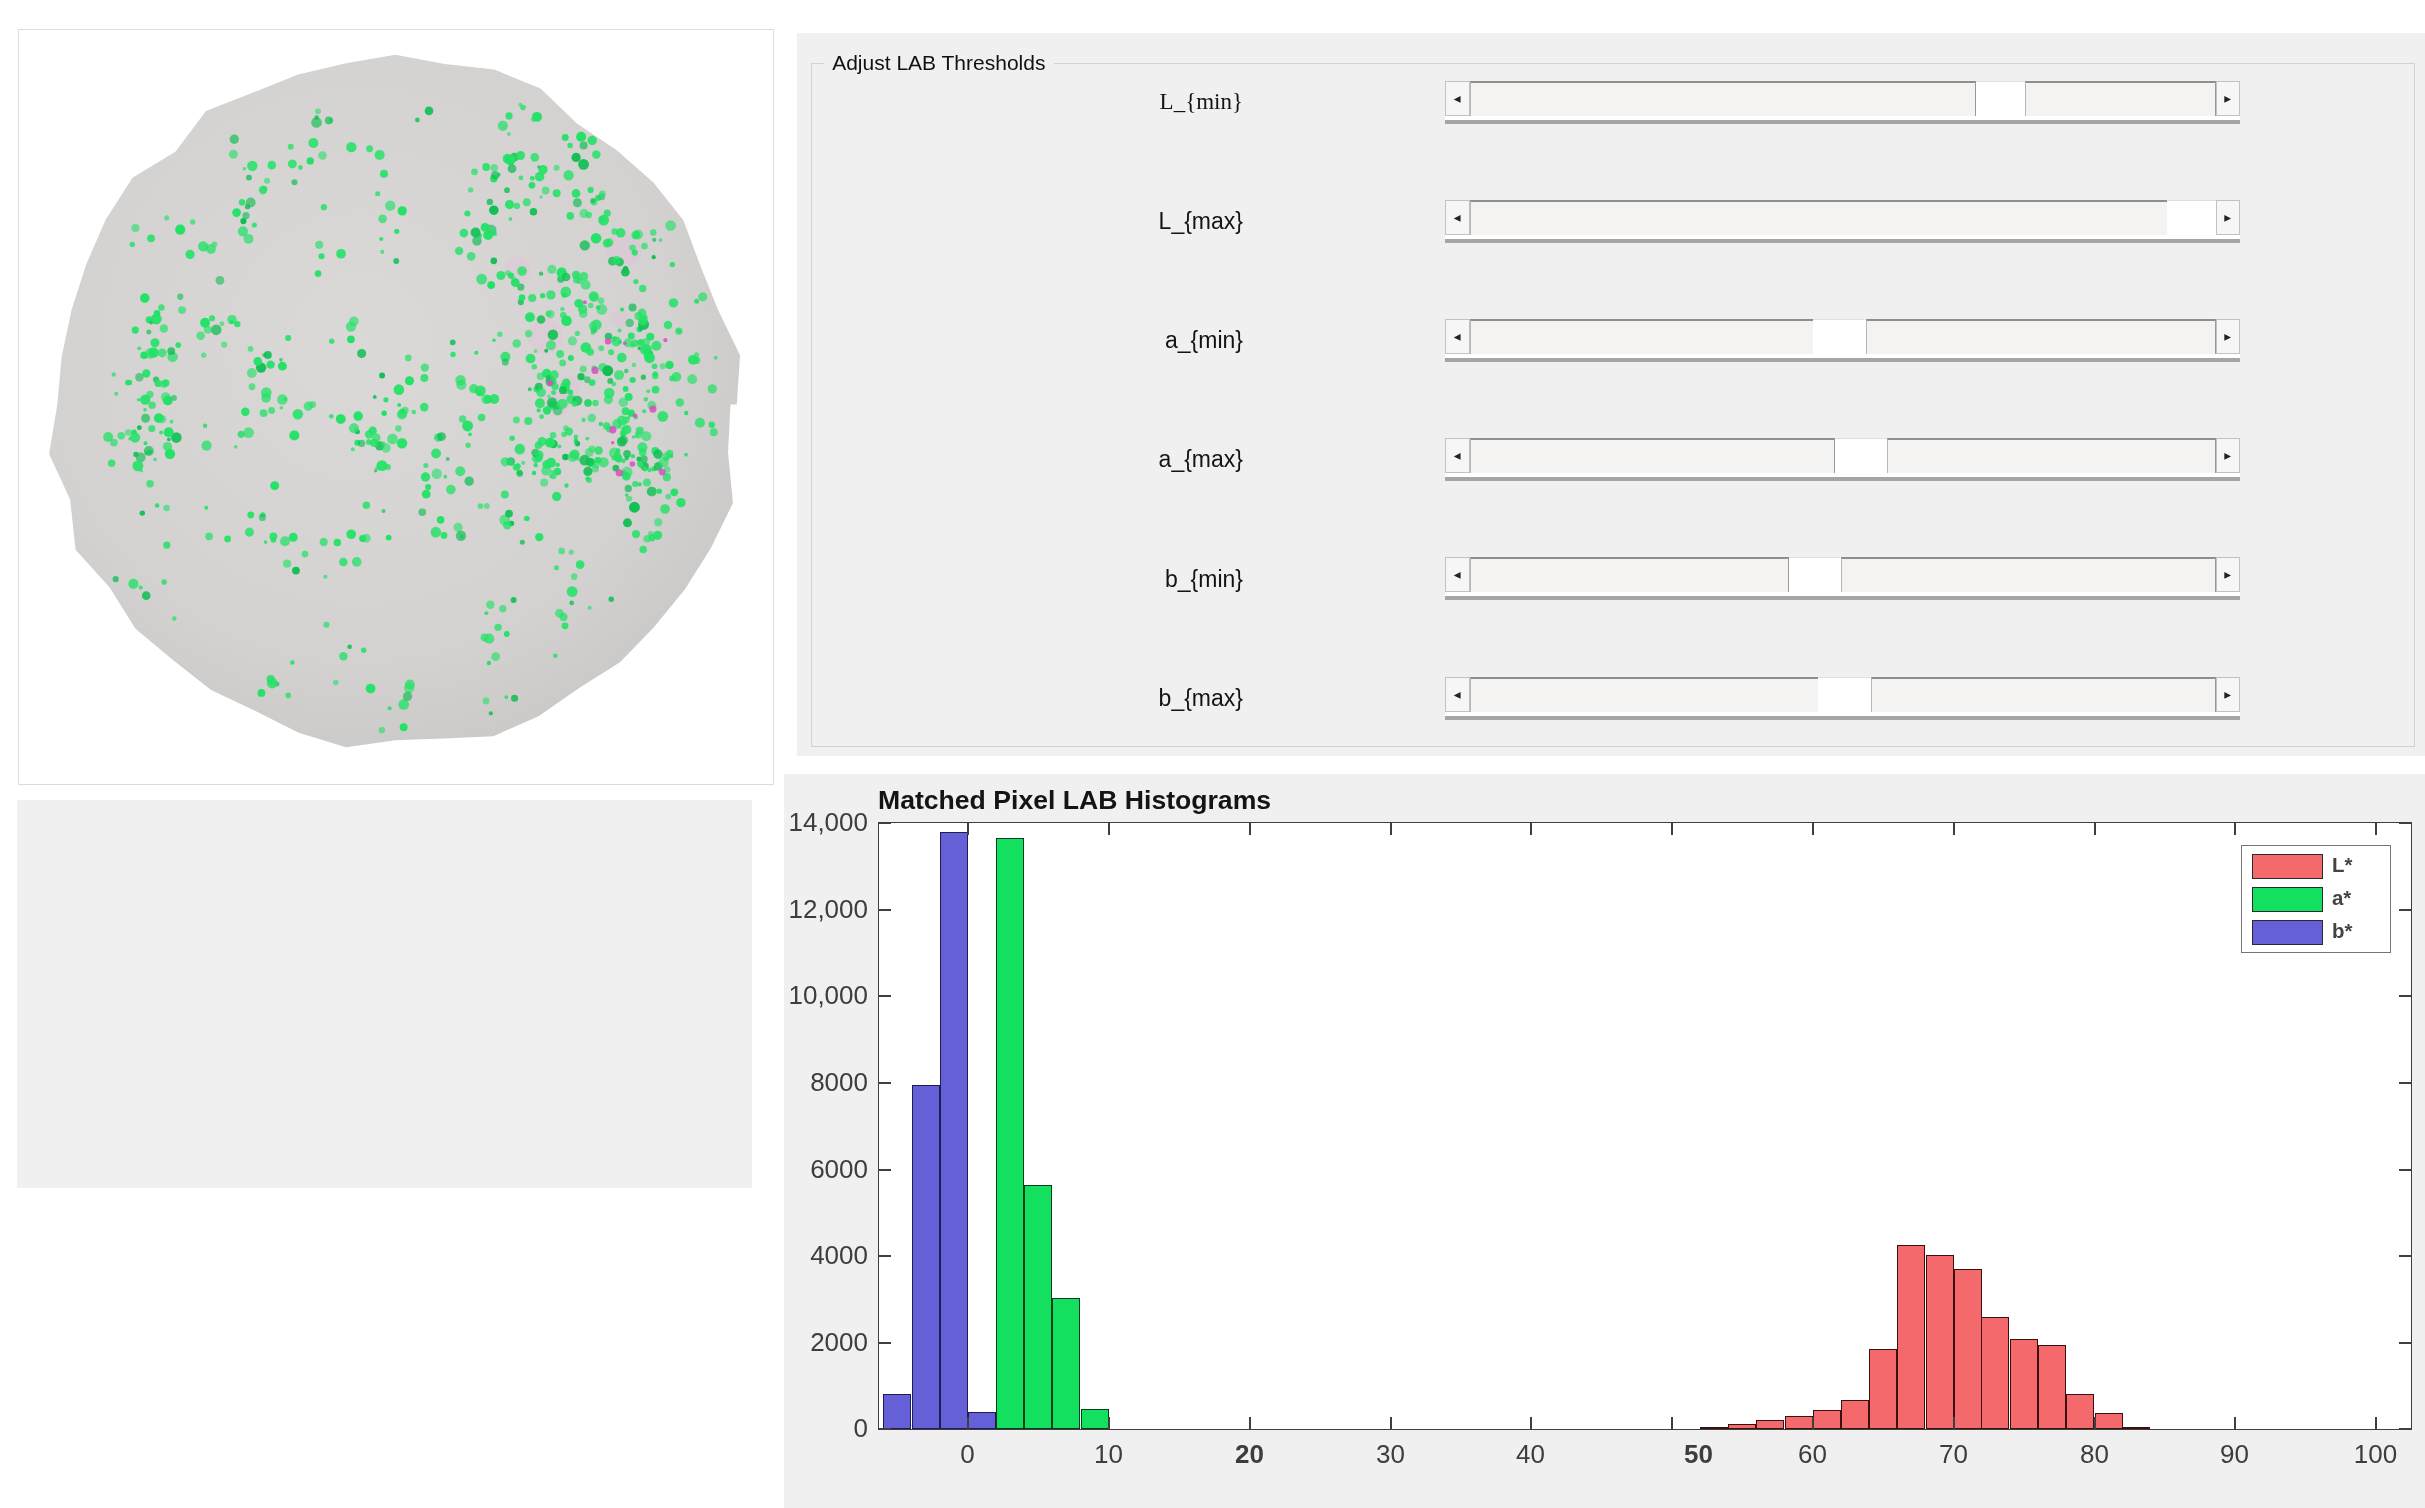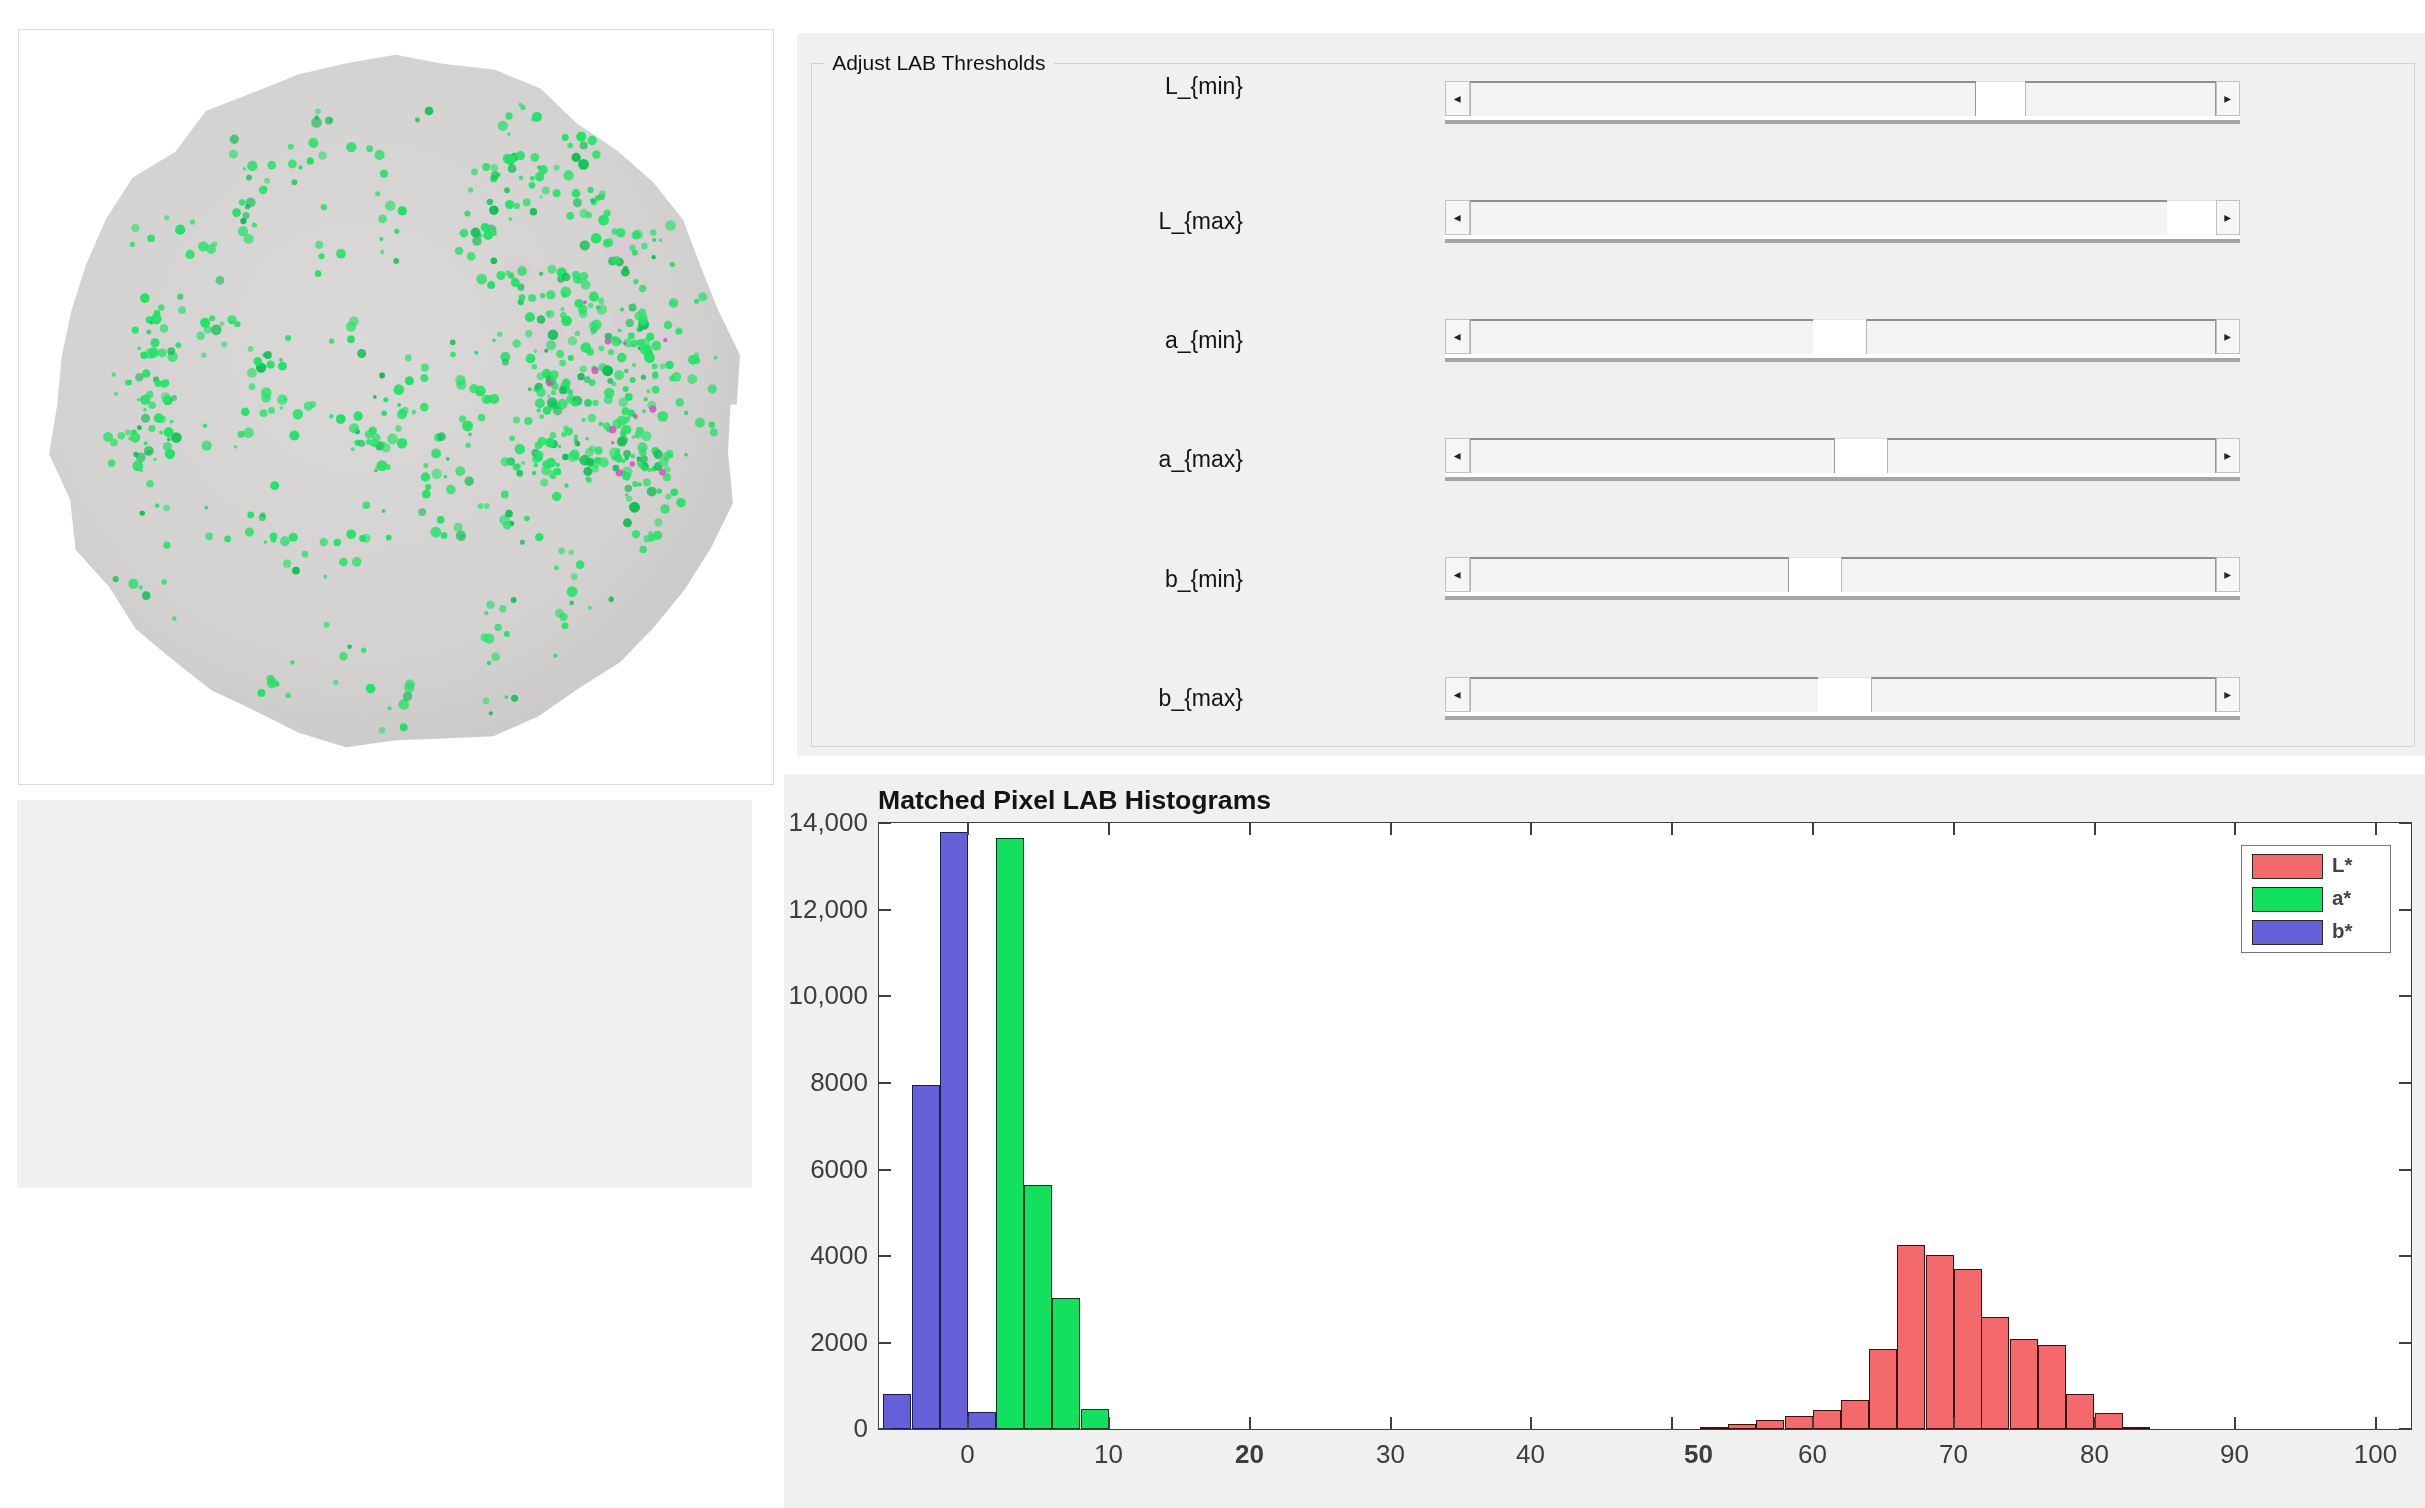--- a/index.html
+++ b/index.html
@@ -839,21 +839,21 @@
       <circle cx="872.0" cy="606.2" r="2.5" fill="#d94fc0" opacity="0.85"></circle>
       <circle cx="865.1" cy="457.3" r="4.7" fill="#d94fc0" opacity="0.85"></circle>
       <circle cx="872.2" cy="587.1" r="5.4" fill="#d94fc0" opacity="0.85"></circle>
     </svg>
 </div>
 
 <div class="abs" id="threshold-panel">
   <div class="abs" id="groupbox-border"></div>
   <span class="abs" id="groupbox-title">Adjust LAB Thresholds</span>
   <div id="sliders">
-      <div class="abs sl-label" style="left: 242px; top: 40px;">L_{min}</div>
+      <div class="abs sl-label" style="left: 242px; top: 56px; font-family: Liberation Serif, serif;">L_{min}</div>
       <div class="slider" style="left: 648px; top: 48px;">
         <div class="sl-box" style="left: 24.5px; width: 506px;"></div>
         <div class="sl-thumb" style="left: 531px; width: 49px;"></div>
         <div class="sl-box" style="left: 580px; width: 191px;"></div>
         <div class="sl-arrow" style="left: 0px;">◂</div>
         <div class="sl-arrow" style="right: 0px;">▸</div>
       </div>
       <div class="abs sl-label" style="left: 242px; top: 175px;">L_{max}</div>
       <div class="slider" style="left: 648px; top: 167px;">
         <div class="sl-box" style="left: 24.5px; width: 698px;"></div>

